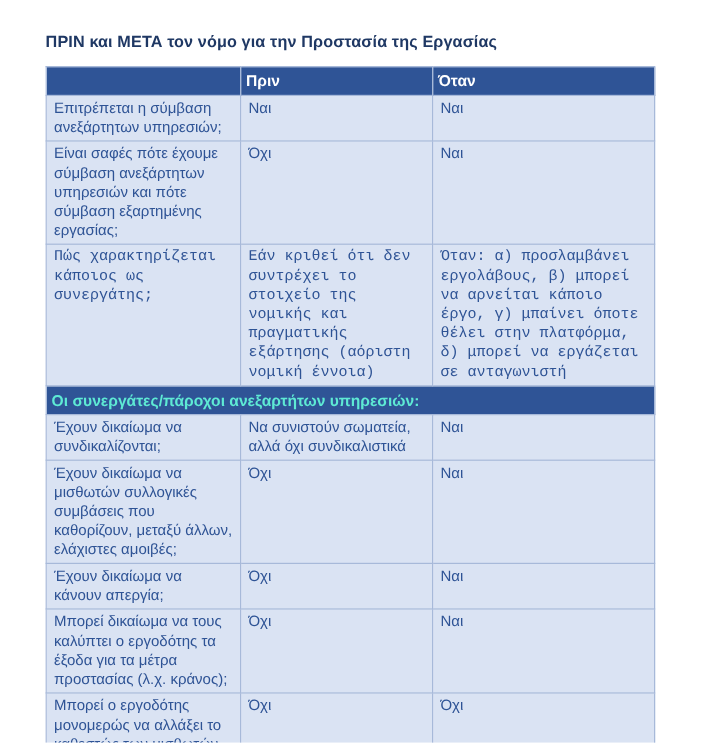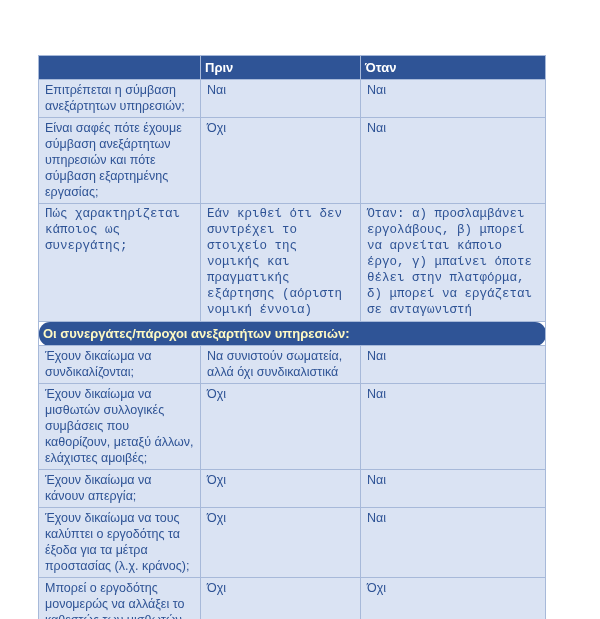--- a/index.html
+++ b/index.html
@@ -52,41 +52,41 @@
     background: #2F5496;
     color: #ffffff;
     font-weight: bold;
     font-size: 13px;
     vertical-align: middle;
     height: 24px;
     padding: 1px 4px;
   }
   tr.section-row td {
     background: #2F5496;
-    color: #fef9c3;
+    color: #5eead4;
     font-weight: bold;
     font-size: 13px;
     vertical-align: middle;
     height: 24px;
     padding: 1px 4px;
-    border-radius: 11px;
   }
   tr.h33  { height: 33px; }
   tr.h80  { height: 80px; }
   tr.h106 { height: 106px; font-family: Liberation Mono, monospace; }
   tr.h36  { height: 36px; margin-left: 25px; }
   tr.h78  { height: 78px; }
   tr.h66  { height: 66px; }
   tr.h68  { height: 68px; }
 </style>
 </head>
 <body>
 
 <div class="doc">
 
+  <div class="page-title">ΠΡΙΝ και ΜΕΤΑ τον νόμο για την Προστασία της Εργασίας</div>
 
   <table class="cmp">
     <colgroup>
       <col class="c1">
         <col class="c2">
         <col class="c3">
     </colgroup>
     <thead>
       <tr>
         <th></th>
@@ -122,21 +122,21 @@
         <td>Έχουν δικαίωμα να μισθωτών συλλογικές συμβάσεις που καθορίζουν, μεταξύ άλλων, ελάχιστες αμοιβές;</td>
         <td>Όχι</td>
         <td>Ναι</td>
       </tr>
       <tr class="h36">
         <td>Έχουν δικαίωμα να κάνουν απεργία;</td>
         <td>Όχι</td>
         <td>Ναι</td>
       </tr>
       <tr class="h66">
-        <td>Έχουν δικαίωμα να τους καλύπτει ο εργοδότης τα έξοδα για τα μέτρα προστασίας (λ.χ. κράνος);</td>
+        <td>Μπορεί δικαίωμα να τους καλύπτει ο εργοδότης τα έξοδα για τα μέτρα προστασίας (λ.χ. κράνος);</td>
         <td>Όχι</td>
         <td>Ναι</td>
       </tr>
       <tr class="h68">
         <td>Μπορεί ο εργοδότης μονομερώς να αλλάξει το καθεστώς των μισθωτών σε συνεργάτες;</td>
         <td>Όχι</td>
         <td>Όχι</td>
       </tr>
     </tbody>
   </table>

